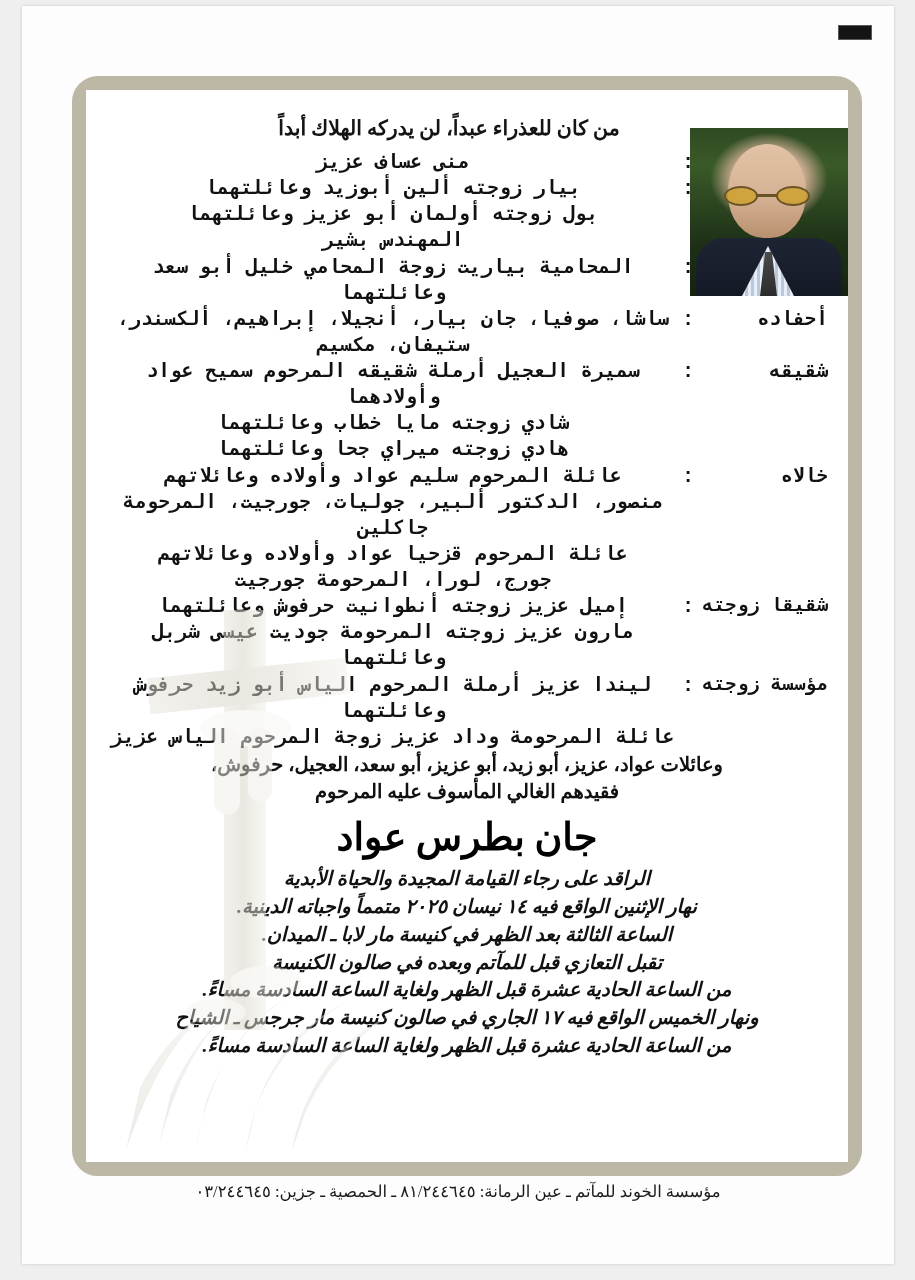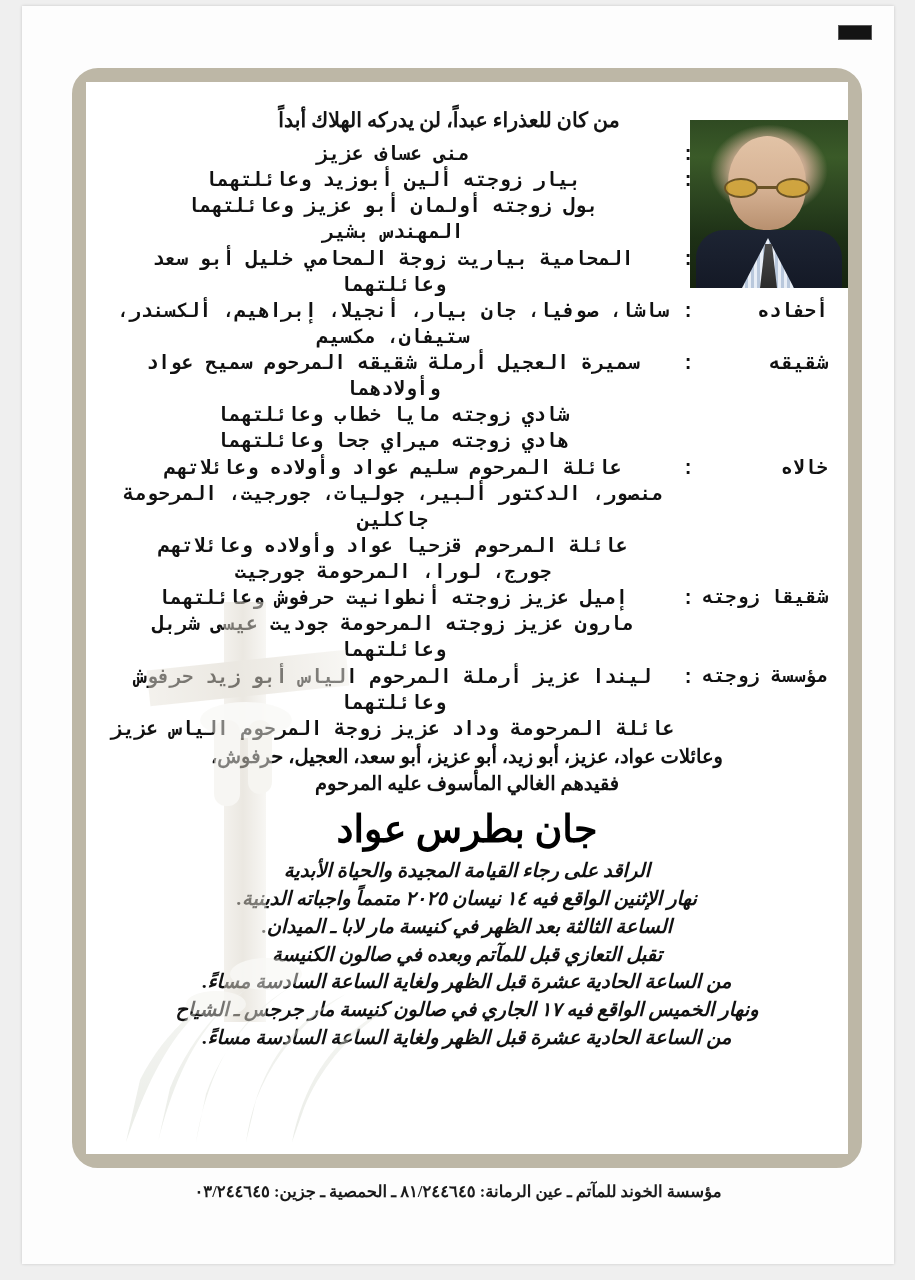--- a/index.html
+++ b/index.html
@@ -38,21 +38,21 @@
     width: 34px;
     height: 15px;
     background: #141414;
     border: 1px solid #5a5a5a;
   }
 
   
   #card-frame {
     position: absolute;
     left: 50px;
-    top: 62px;
+    top: 70px;
     width: 790px;
     height: 1100px;
     border: 14px solid #bdb7a6;
     border-radius: 26px;
     background: #ffffff;
   }
 
   
   #card-inner {
     position: absolute;
@@ -153,21 +153,21 @@
     margin: 0;
     font-style: italic;
   }
 
   .footer-line {
     position: absolute;
     left: 0;
     right: 0;
     top: 1176px;
     text-align: center;
-    font-weight: bold;
+    font-weight: normal;
     font-size: 16.5px;
     color: #1a1a1a;
   }
 
   .photo-wrap {
     position: absolute;
     right: 0;
     left: 77px;
     top: 38px;
     width: 158px;

